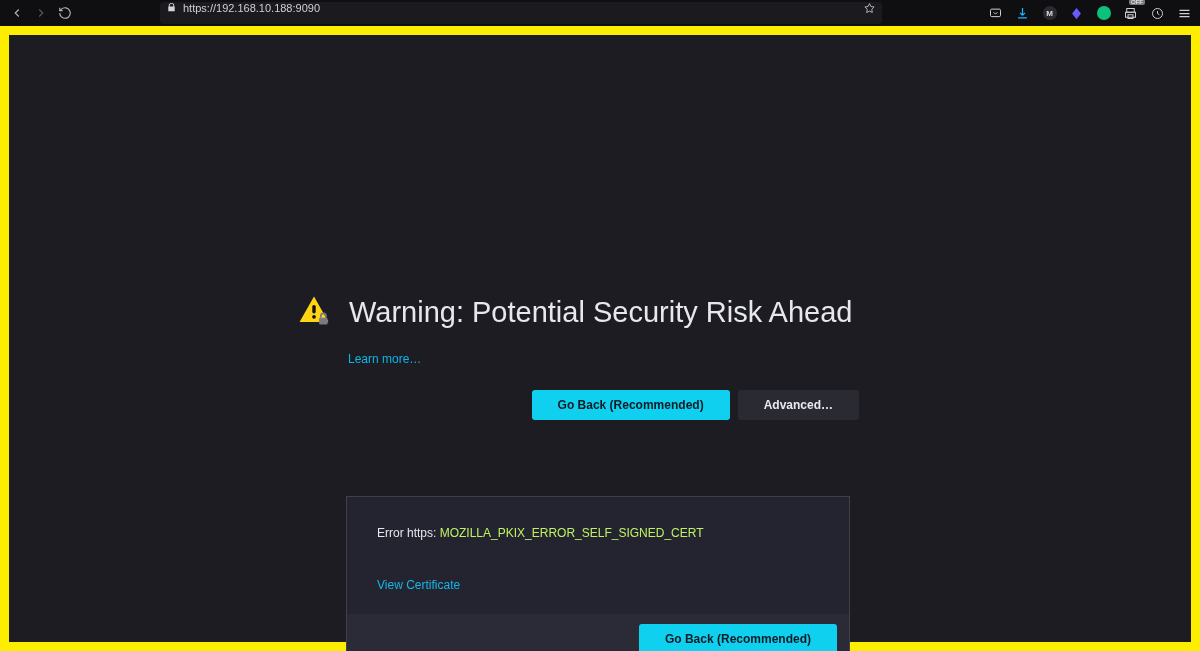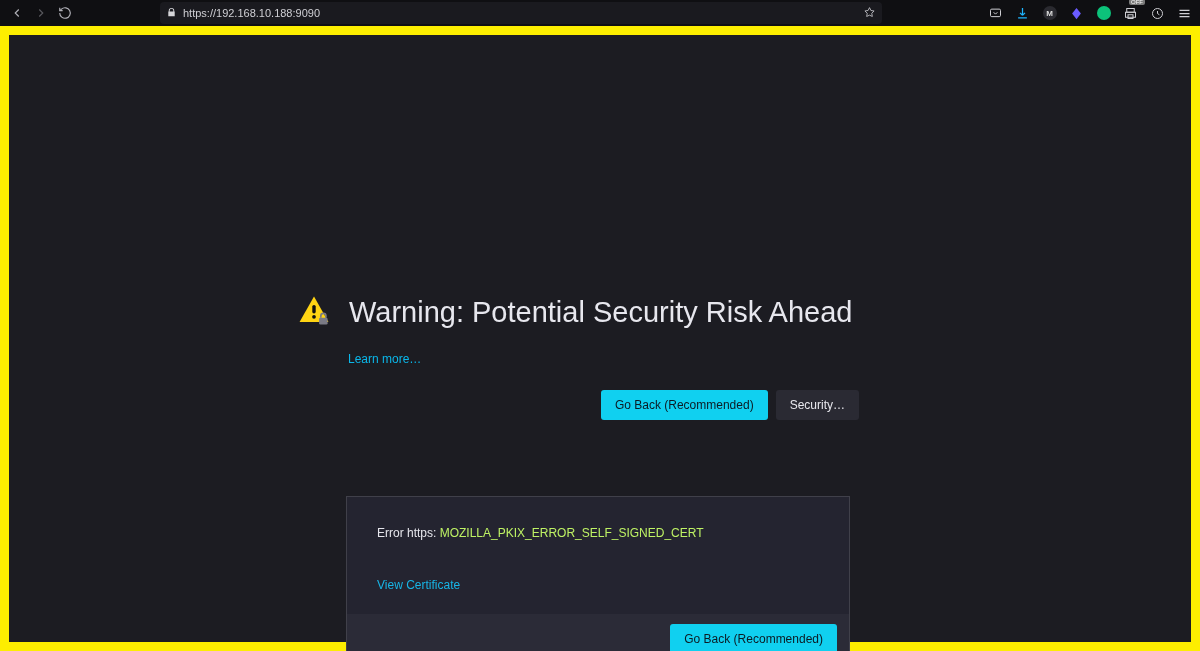--- a/index.html
+++ b/index.html
@@ -6,21 +6,21 @@
   html, body { width: 1200px; height: 651px; overflow: hidden; font-family: -apple-system, BlinkMacSystemFont, "Segoe UI", sans-serif; background: #000; }
   .chrome-bar {
     height: 26px; background: #0f0f12; display: flex; align-items: center;
     padding: 0 8px; gap: 6px;
   }
   .nav-btn { width: 18px; height: 18px; display:flex; align-items:center; justify-content:center; color:#b0b0b7; cursor:pointer; }
   .nav-btn.dim { opacity:.45; }
   .nav-btn svg { width:14px; height:14px; }
   .url-bar {
     flex: 1; height: 22px; background: #1a1a1f; border-radius: 4px;
-    display:flex; align-items:center; padding: 0 6px; margin: 0 100px 0 80px;
+    display:flex; align-items:flex-start; padding: 0 6px; margin: 0 100px 0 80px;
     color:#d6d6da; font-size:11px; gap:6px;
   }
   .url-bar .lock svg{width:11px;height:11px;}
   .url-text{flex:1;color:#cfcfd4;}
   .url-star svg{width:13px;height:13px;color:#cfcfd4;}
   .right-icons{display:flex;align-items:center;gap:12px;color:#cfcfd4;}
   .right-icons .ri{width:15px;height:15px;display:flex;align-items:center;justify-content:center;cursor:pointer;}
   .right-icons svg{width:15px;height:15px;}
   .circle{width:14px;height:14px;border-radius:50%;}
   .c-dark{background:#2a2a30;display:flex;align-items:center;justify-content:center;color:#ddd;font-size:8px;font-weight:700;}
@@ -34,21 +34,21 @@
   }
   .warn-wrap{
     position:absolute;left:288px;top:258px;width:562px;color:#d8d8de;
   }
   .warn-head{display:flex;align-items:center;gap:18px;}
   .warn-head h1{font-size:29px;font-weight:400;color:#e7e7ee;}
   .warn-icon svg{width:34px;height:34px;}
   .warn-body{margin-left:51px;margin-top:14px;font-size:12px;line-height:1.45;color:#c9c9d0;}
   .learn{display:inline-block;margin-top:6px;color:#0ab7ea;font-size:12px;cursor:pointer;}
   .btn-row{margin-top:22px;display:flex;justify-content:flex-end;gap:8px;}
-  .btn{font-size:12px;font-weight:400;border:none;border-radius:3px;padding:8px 14px;cursor:pointer;}
+  .btn{font-size:12px;font-weight:700;border:none;border-radius:3px;padding:8px 26px;cursor:pointer;}
   .btn-primary{background:#10d0f0;color:#0c1b24;}
   .btn-secondary{background:#2a2a33;color:#e8e8ee;}
   .details-box{
     margin-top:38px;border:1px solid #40404a;background:#242430;
     margin-left:0;width:504px;position:absolute;left:337px;top:423px;
   }
   .details-inner{padding:26px 30px 18px;color:#e6e6ec;font-size:12px;line-height:1.7;}
   .details-inner .err-code{color:#bef264;cursor:pointer;}
   .view-cert{color:#17b5e6;display:inline-block;margin-top:32px;cursor:pointer;font-size:12px;}
   .details-footer{
@@ -147,21 +147,21 @@
               <path d="M2 5V3a3 3 0 016 0v2" fill="none" stroke="#7a7a85" stroke-width="2"></path>
             </g>
           </svg>
         </span>
         <h1>Warning: Potential Security Risk Ahead</h1>
       </div>
       <div class="warn-body">
         <a class="learn">Learn more…</a>
         <div class="btn-row">
           <button class="btn btn-primary">Go Back (Recommended)</button>
-          <button class="btn btn-secondary">Security…</button>
+          <button class="btn btn-secondary">Advanced…</button>
         </div>
       </div>
     </div>
 
     <div class="details-box">
       <div class="details-inner">
         <div>
           <span>Error https: </span><span class="err-code">MOZILLA_PKIX_ERROR_SELF_SIGNED_CERT</span>
         </div>
         <a class="view-cert">View Certificate</a>

